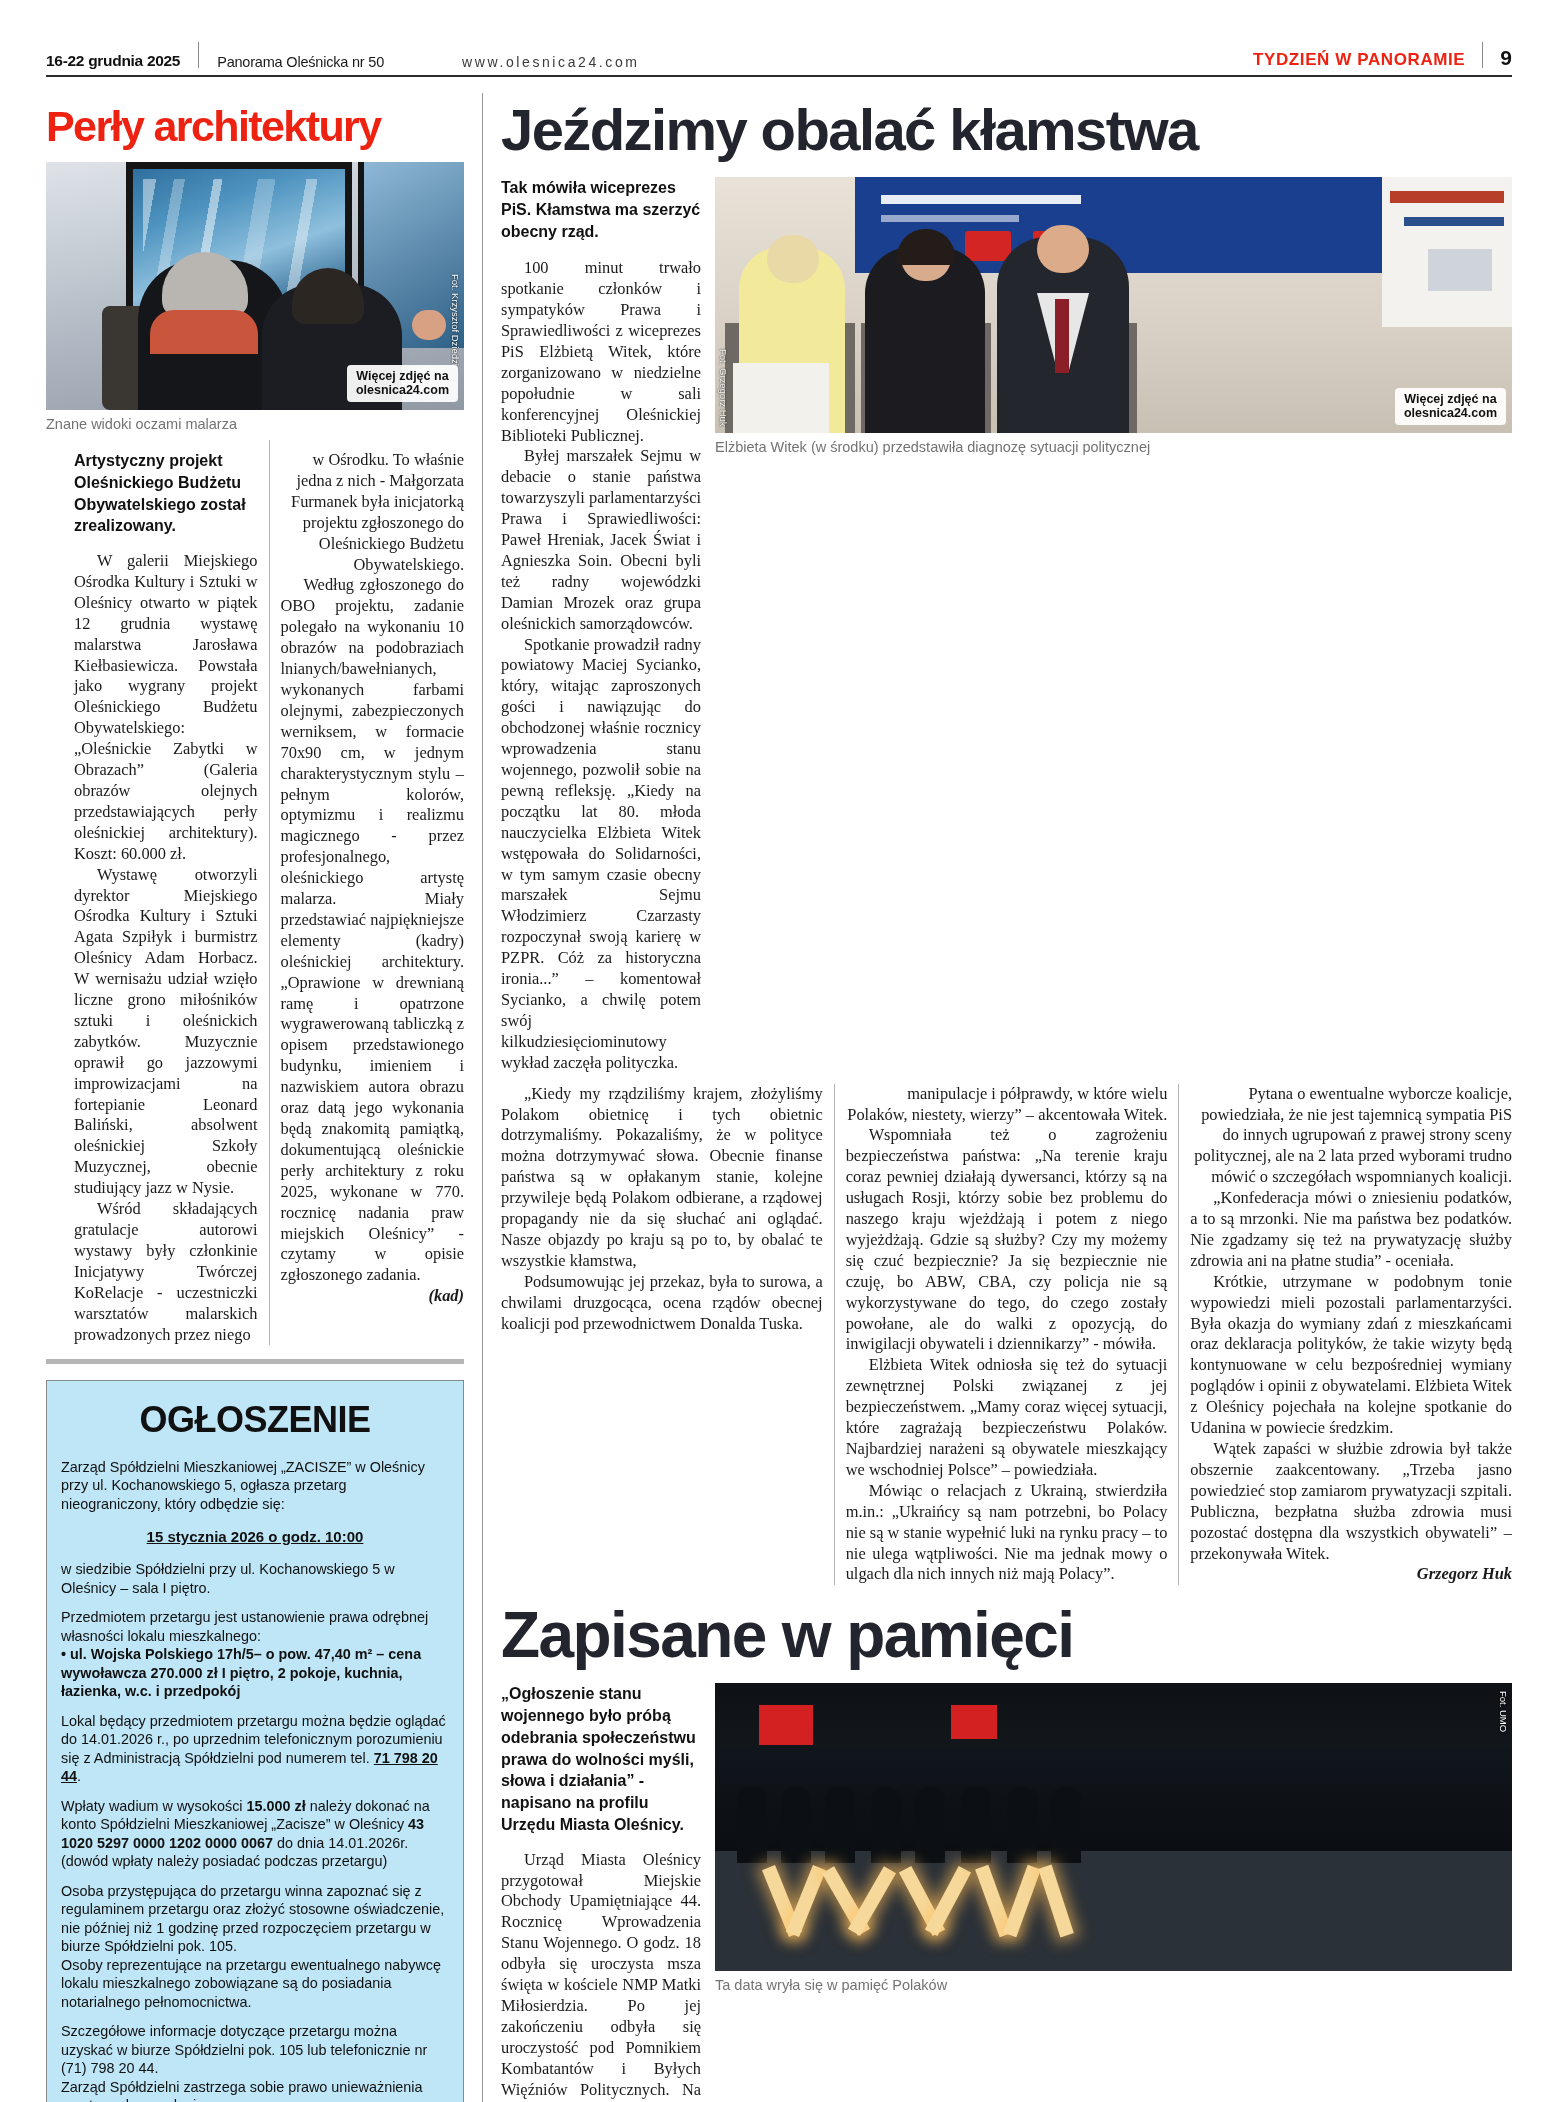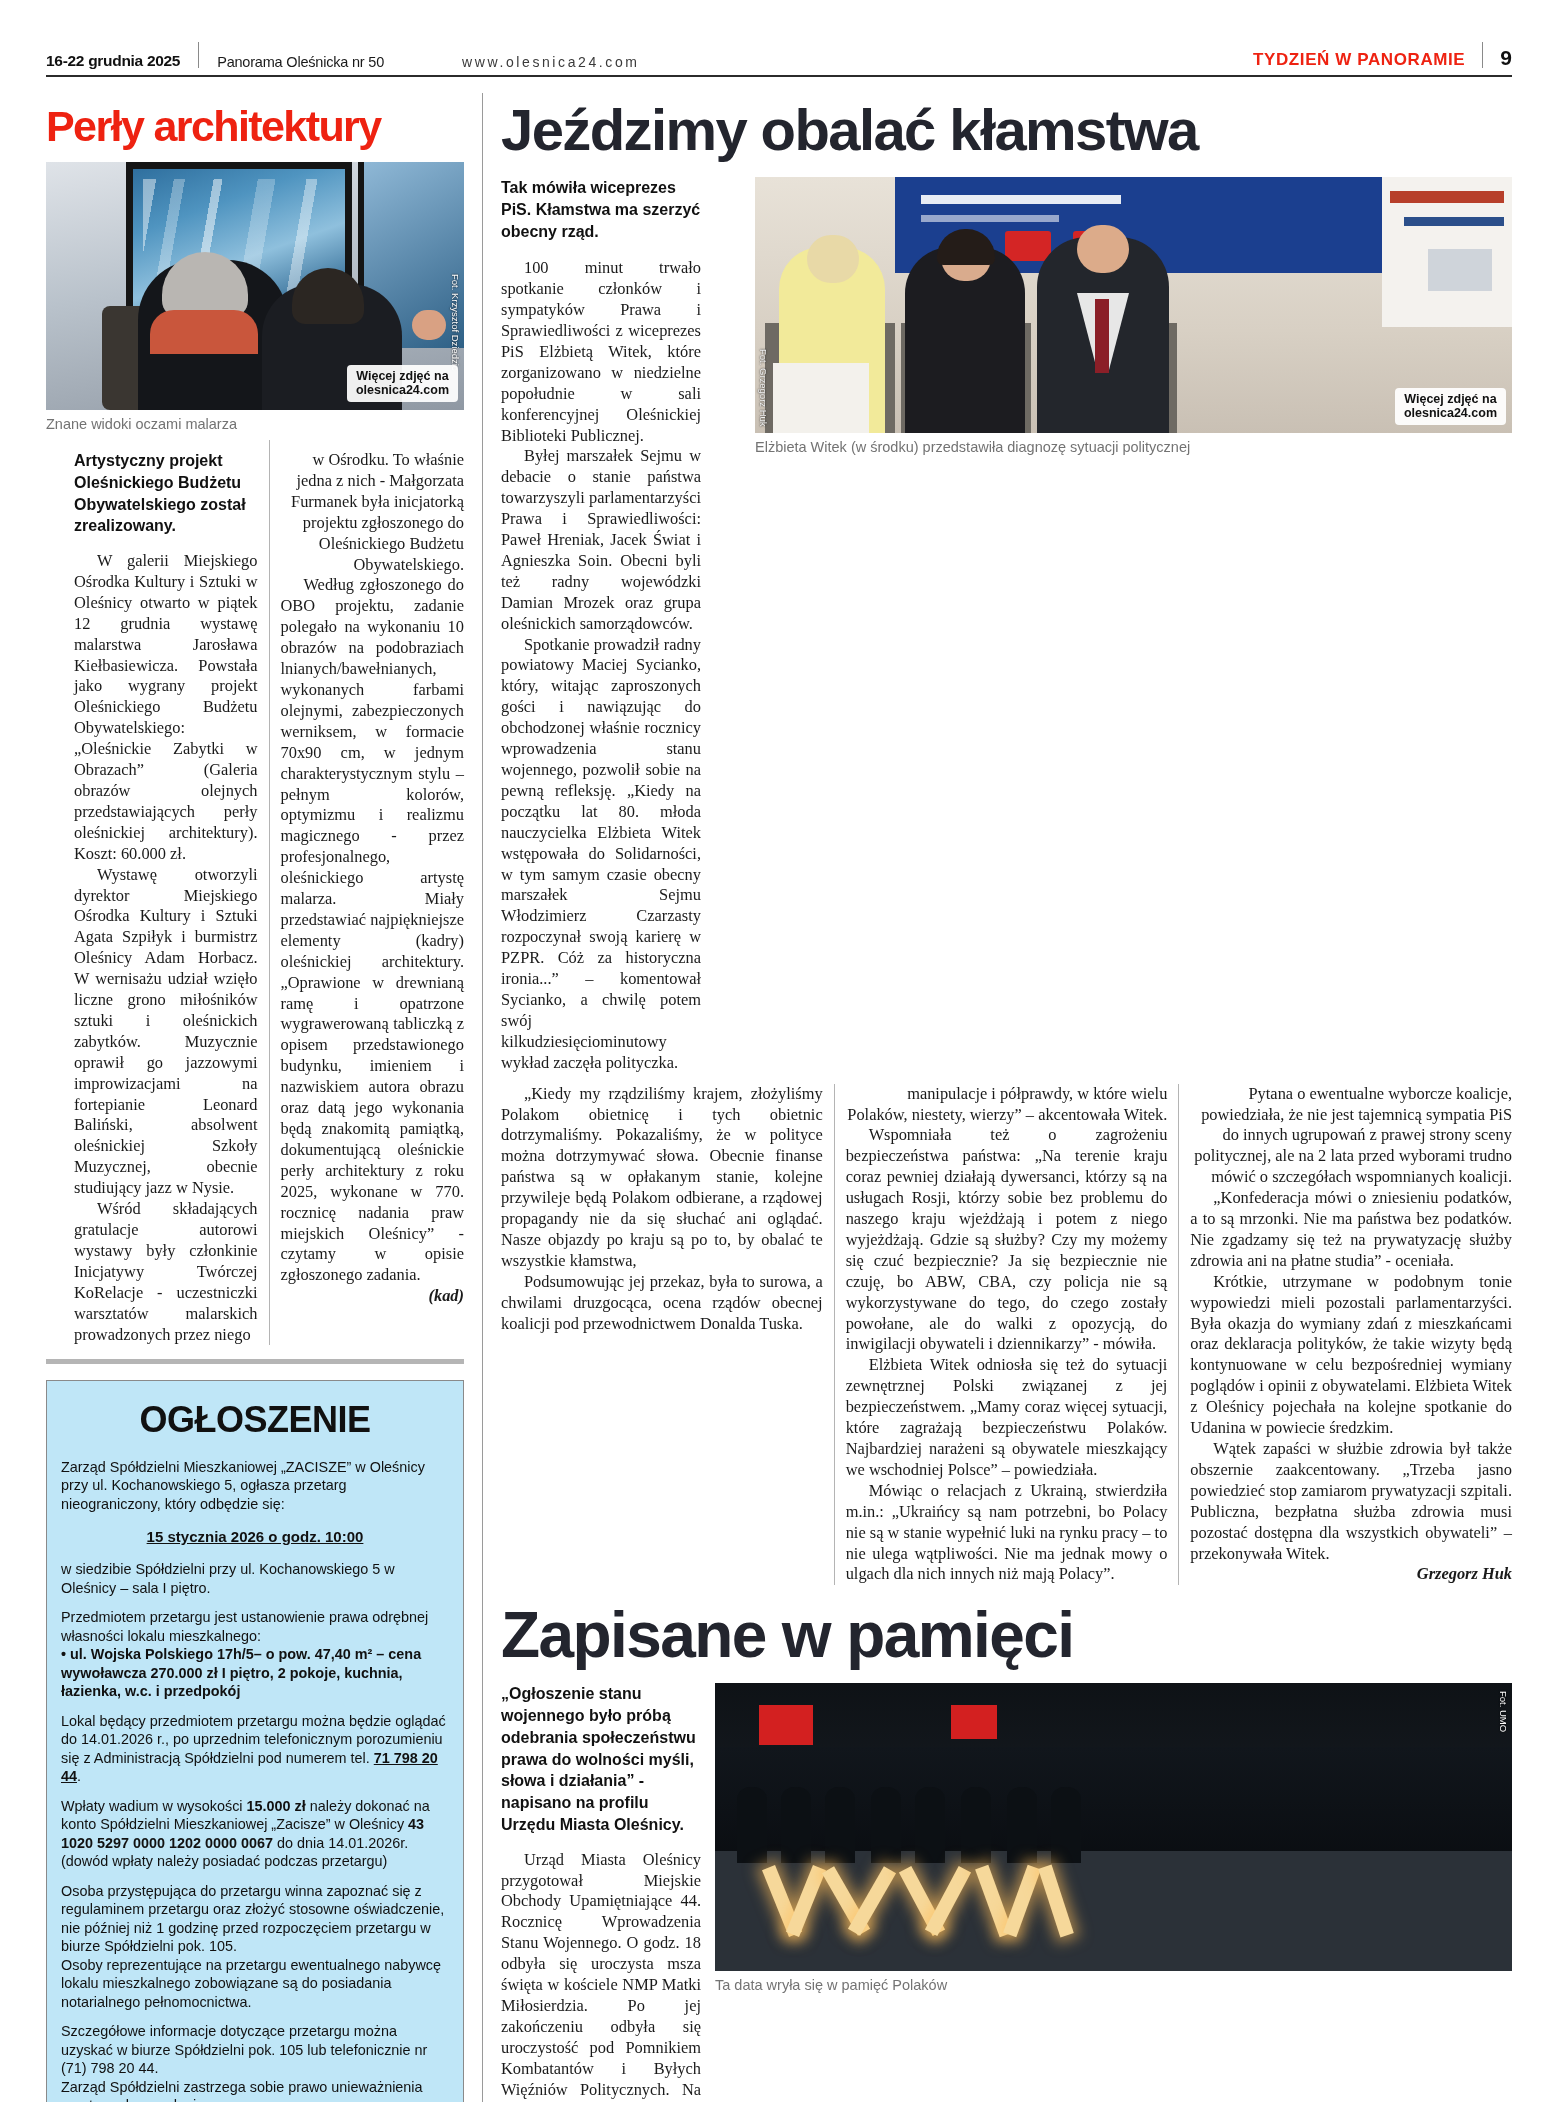--- a/index.html
+++ b/index.html
@@ -255,21 +255,21 @@
       </div>
 
     </div>
 
     <div class="vrule"></div>
 
     <div class="right-area">
 
       <h1 class="headline" style="font-size:58px;margin:8px 0 18px 0;">Jeździmy obalać kłamstwa</h1>
 
-      <div style="display:flex;gap:40px;">
+      <div style="display:flex;">
         <div style="width:200px;padding-right:14px;">
           <p class="lead" style="margin:0 0 16px 0;">Tak mówiła wiceprezes PiS. Kłamstwa ma szerzyć obecny rząd.</p>
           <div class="body-col">
             <p>100 minut trwało spotkanie członków i sympatyków Prawa i Sprawiedliwości z wiceprezes PiS Elżbietą Witek, które zorganizowano w niedzielne popołudnie w sali konferencyjnej Oleśnickiej Biblioteki Publicznej.</p>
             <p>Byłej marszałek Sejmu w debacie o stanie państwa towarzyszyli parlamentarzyści Prawa i Sprawiedliwości: Paweł Hreniak, Jacek Świat i Agnieszka Soin. Obecni byli też radny wojewódzki Damian Mrozek oraz grupa oleśnickich samorządowców.</p>
             <p>Spotkanie prowadził radny powiatowy Maciej Sycianko, który, witając zaproszonych gości i nawiązując do obchodzonej właśnie rocznicy wprowadzenia stanu wojennego, pozwolił sobie na pewną refleksję. „Kiedy na początku lat 80. młoda nauczycielka Elżbieta Witek wstępowała do Solidarności, w tym samym czasie obecny marszałek Sejmu Włodzimierz Czarzasty rozpoczynał swoją karierę w PZPR. Cóż za historyczna ironia...” – komentował Sycianko, a chwilę potem swój kilkudziesięciominutowy wykład zaczęła polityczka.</p>
           </div>
         </div>
 
         <div style="flex:1;">

